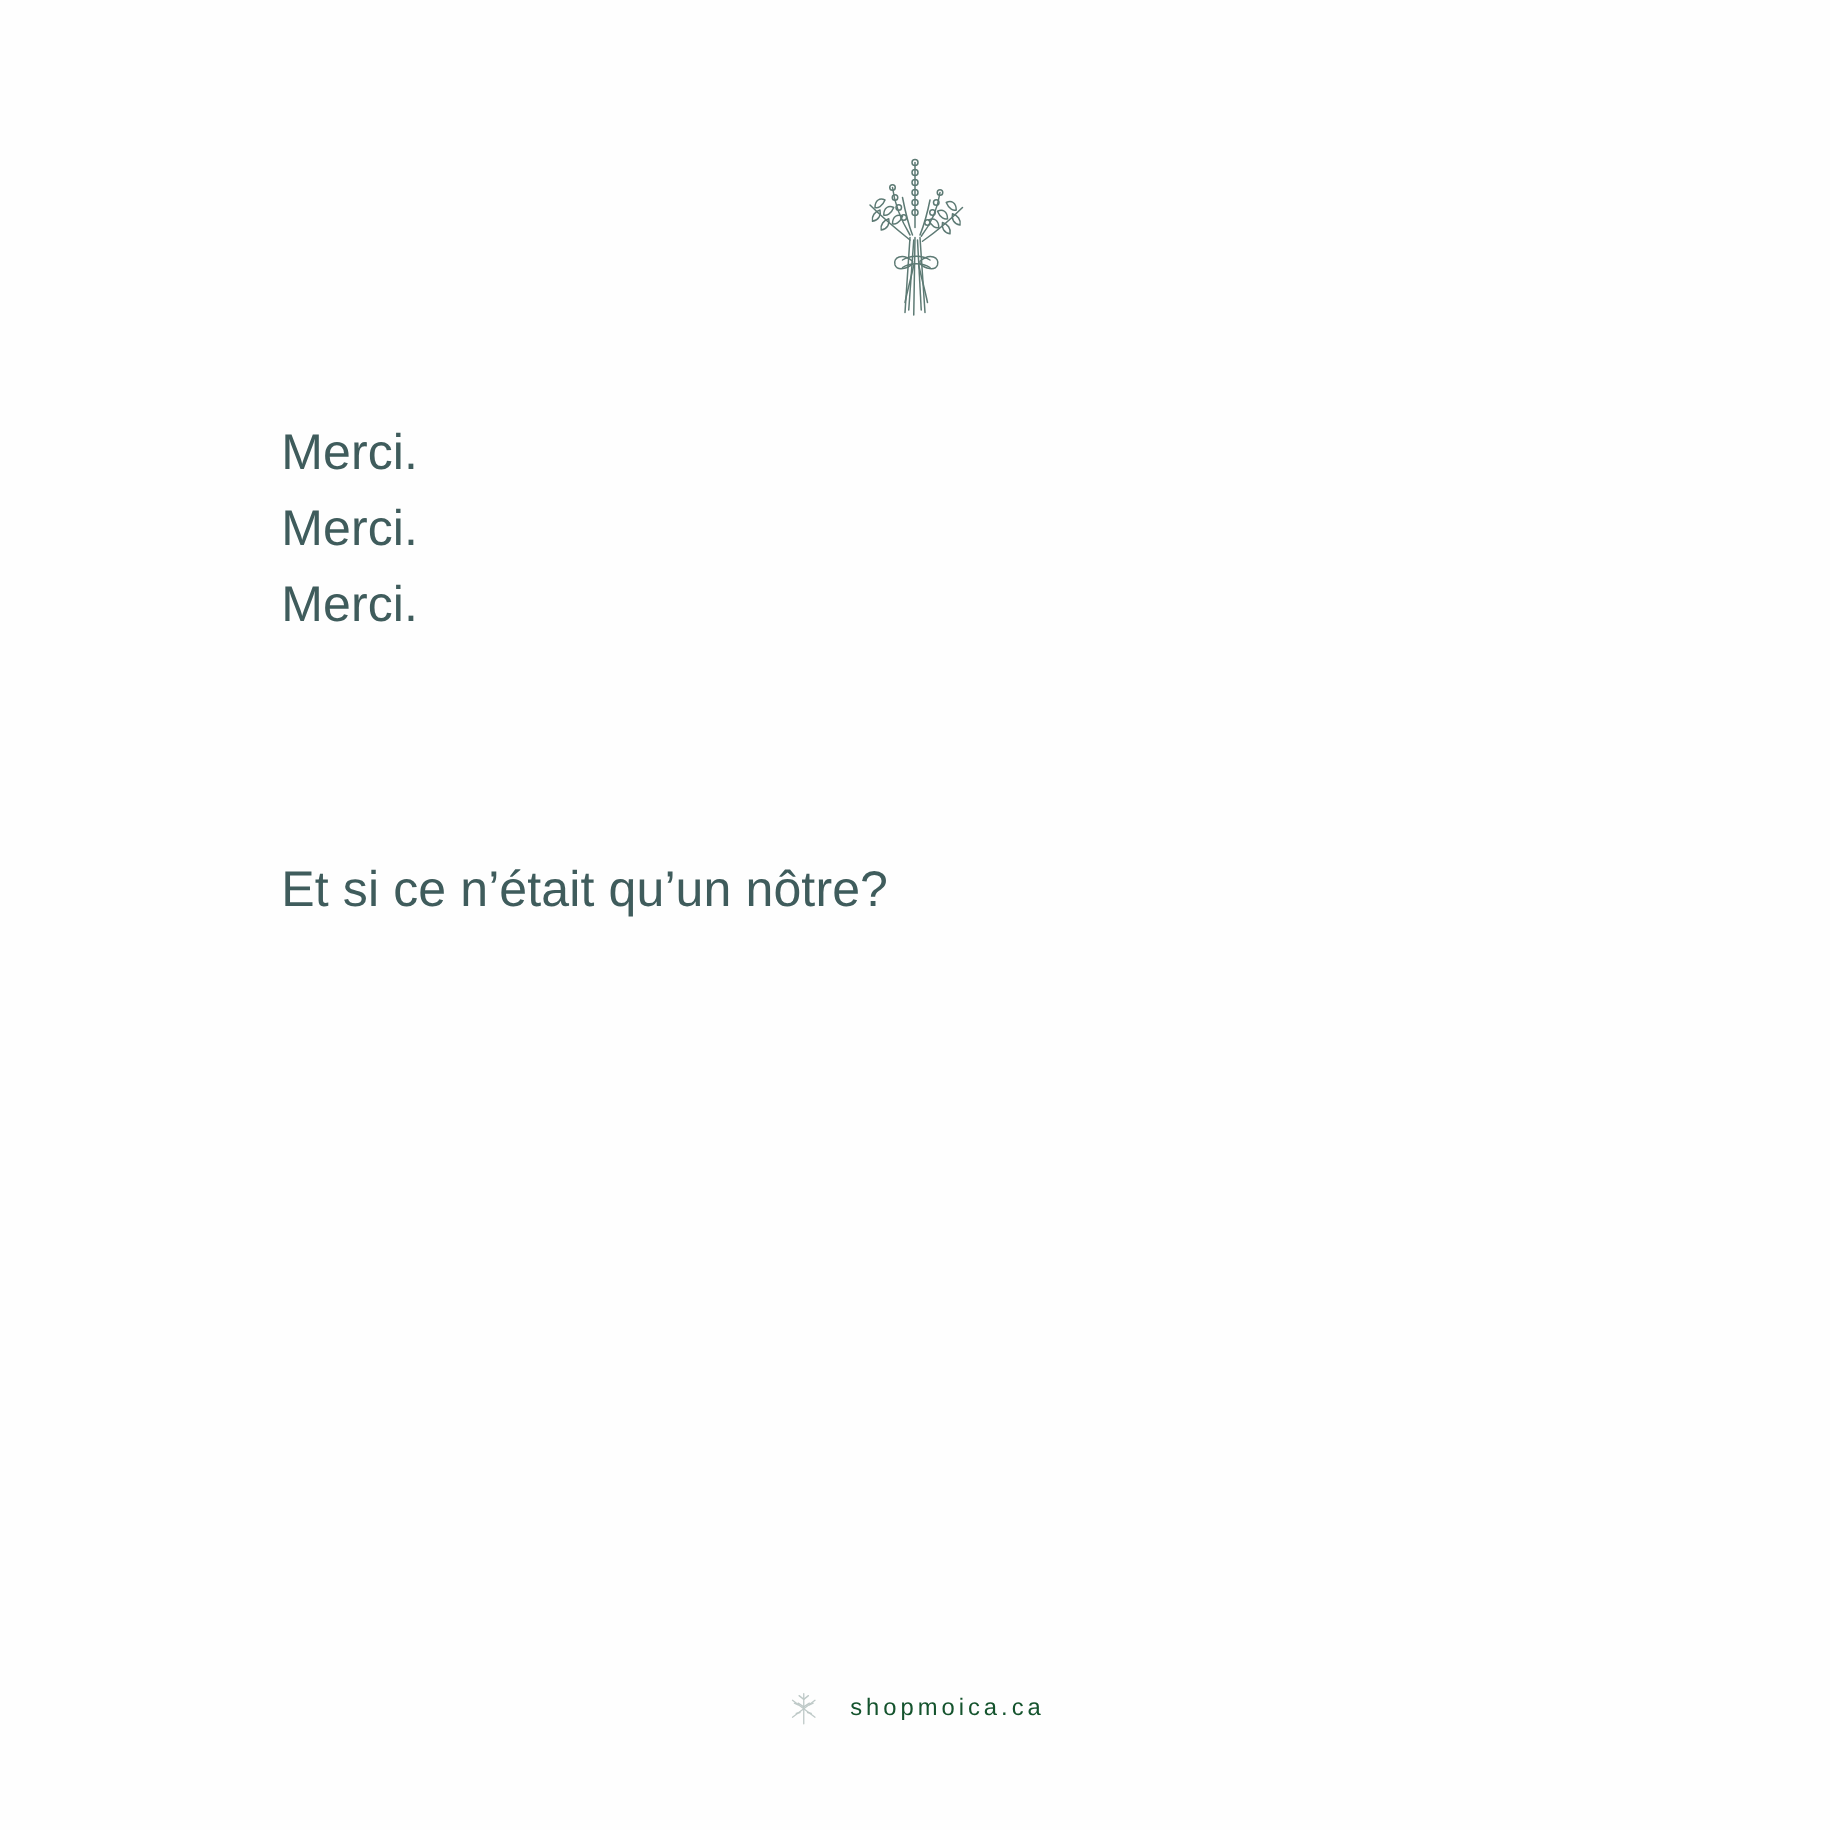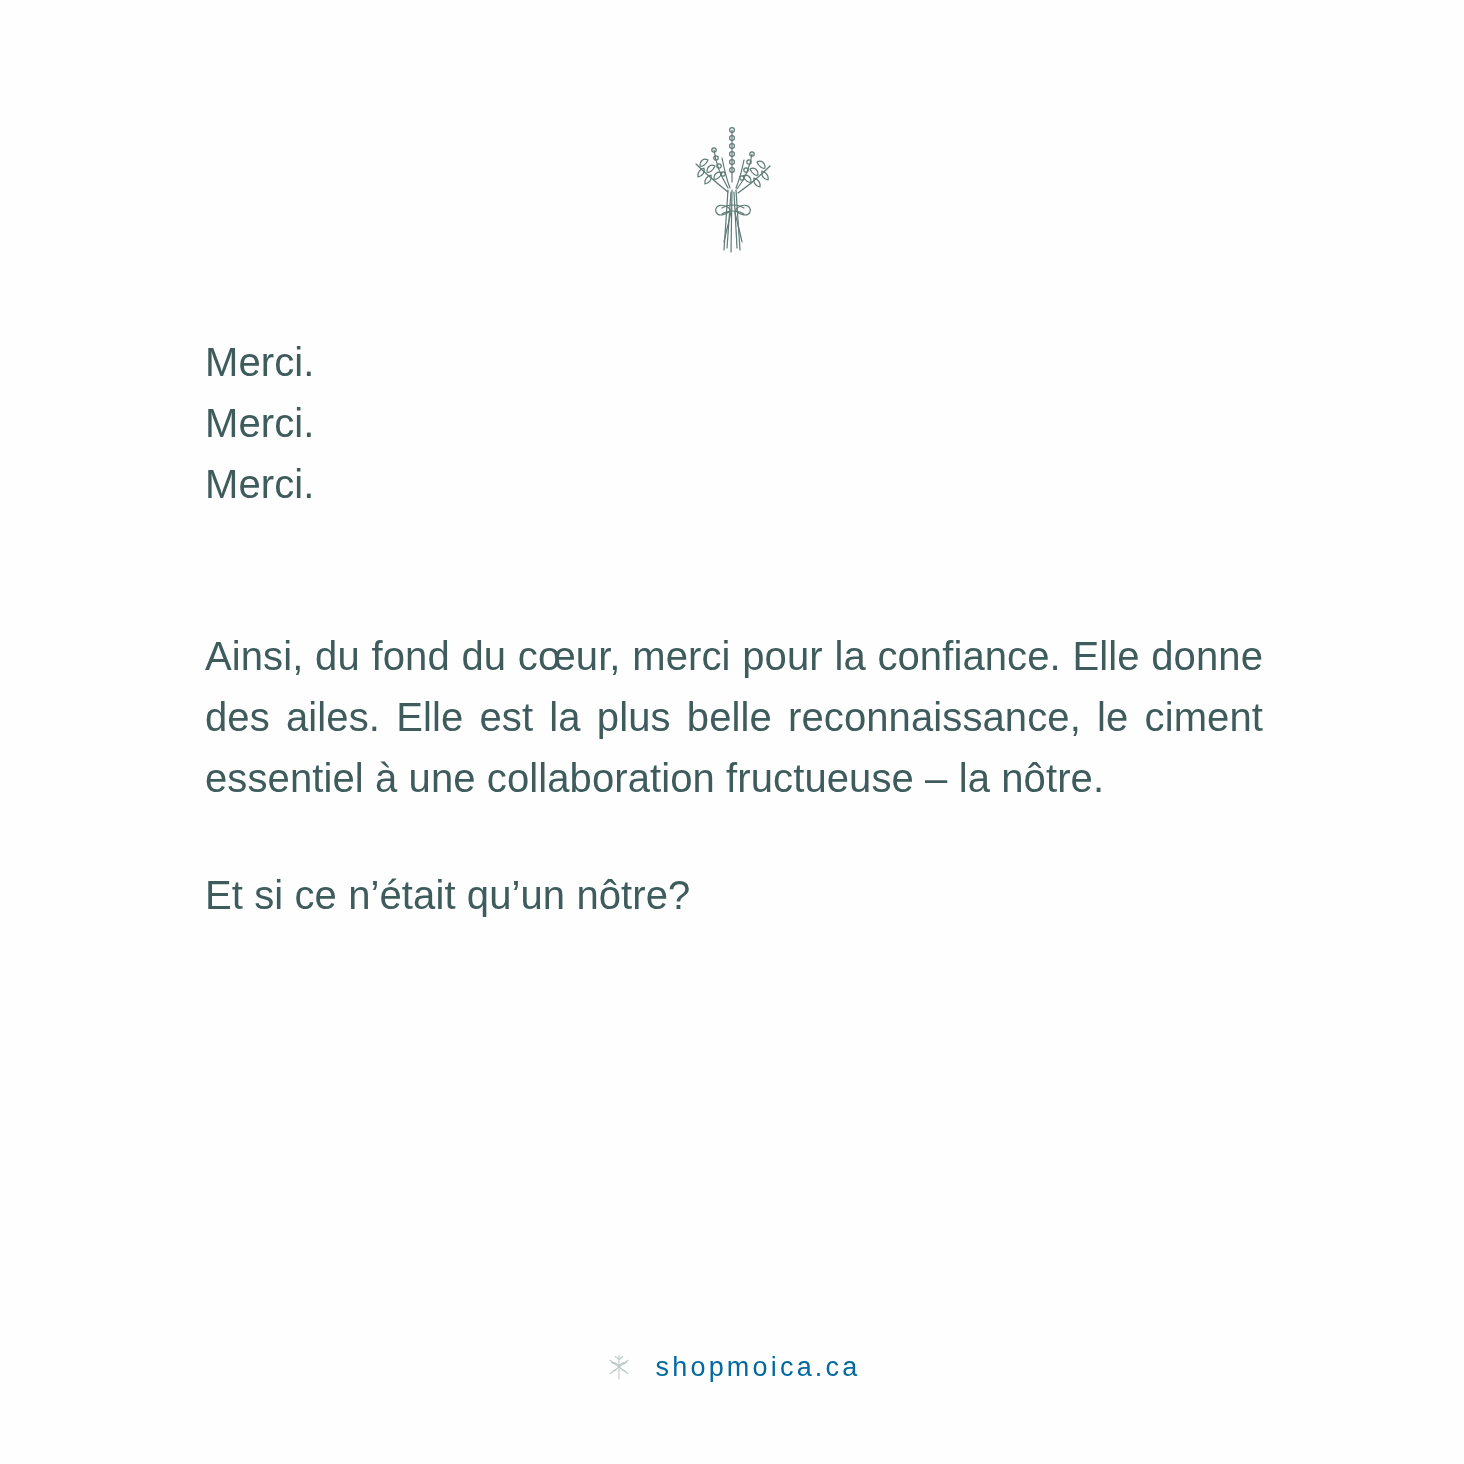--- a/index.html
+++ b/index.html
@@ -51,20 +51,21 @@
     line-height: 1.52;
     color: #3f5c5c;
     letter-spacing: 0.1px;
     margin: 0;
   }
   .para.justify {
     text-align: justify;
   }
   .para.plain {
     text-align: left;
+    margin-left: 20px;
   }
   .spacer {
     height: 56px;
   }
   .merci-line {
     display: block;
   }
 
   
   .footer {
@@ -76,23 +77,23 @@
     align-items: center;
     justify-content: center;
     gap: 22px;
   }
   .footer-mark {
     width: 30px;
     height: 34px;
     opacity: 0.55;
   }
   .footer-text {
-    font-size: 27px;
+    font-size: 19px;
     letter-spacing: 3.2px;
-    color: #0369a1;
+    color: #14532d;
   }
 </style>
 </head>
 <body>
 
 <div class="card">
 
   <div class="bouquet-wrap">
     <svg class="bouquet" viewBox="0 0 160 180" fill="none" stroke="#5d7a74" stroke-width="1.2" stroke-linecap="round" stroke-linejoin="round">
 
@@ -153,21 +154,20 @@
       <span class="merci-line">Merci.</span>
       <span class="merci-line">Merci.</span>
       <span class="merci-line">Merci.</span>
     </p>
 
     <div class="spacer"></div>
 
 
     <div class="spacer"></div>
 
-    <p class="para justify">Ainsi, du fond du cœur, merci pour la confiance. Elle donne des ailes. Elle est la plus belle reconnaissance, le ciment essentiel à une collaboration fructueuse – la nôtre.</p>
 
     <div class="spacer"></div>
 
     <p class="para plain">Et si ce n’était qu’un nôtre?</p>
   </div>
 
   <div class="footer">
     <svg class="footer-mark" viewBox="0 0 40 44" fill="none" stroke="#8a9e9b" stroke-width="1.4" stroke-linecap="round">
       <path d="M20 6 L20 38"></path>
       <path d="M8 13 L32 31"></path>

